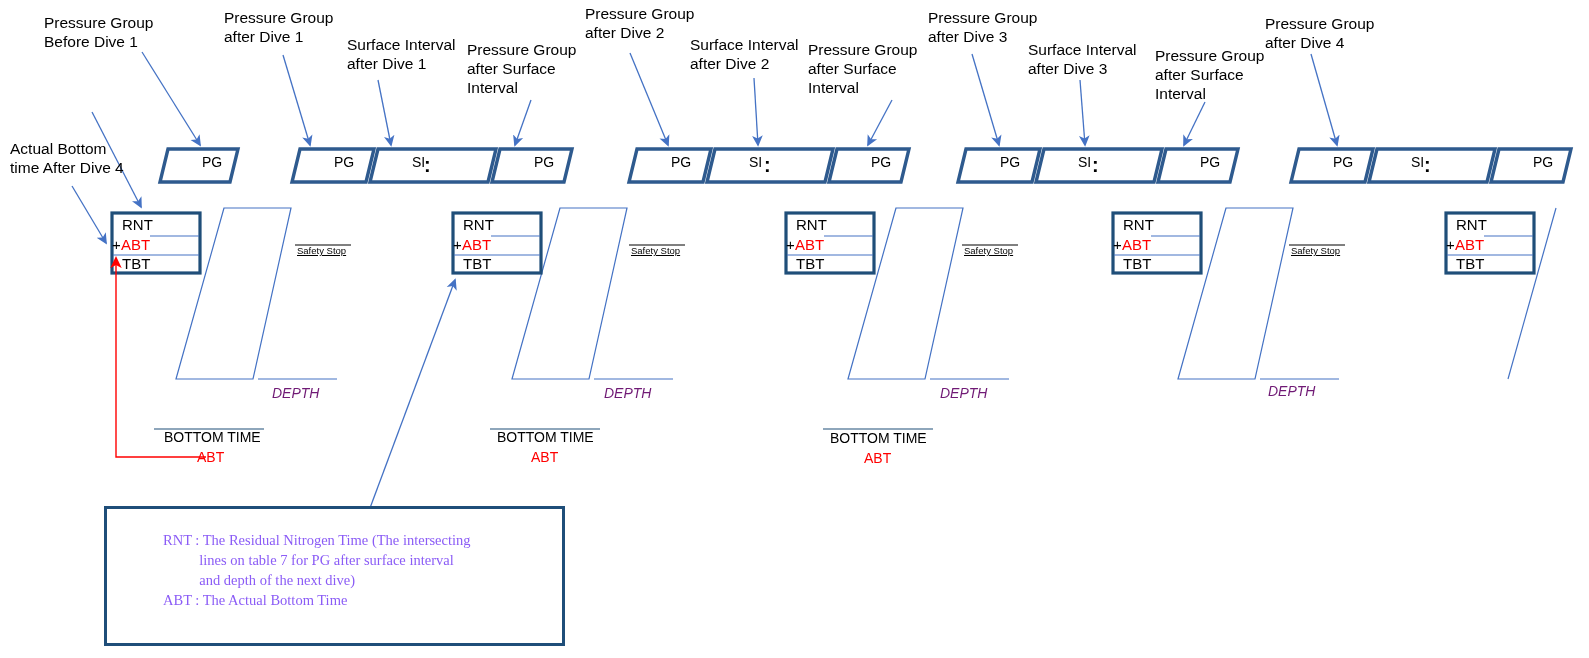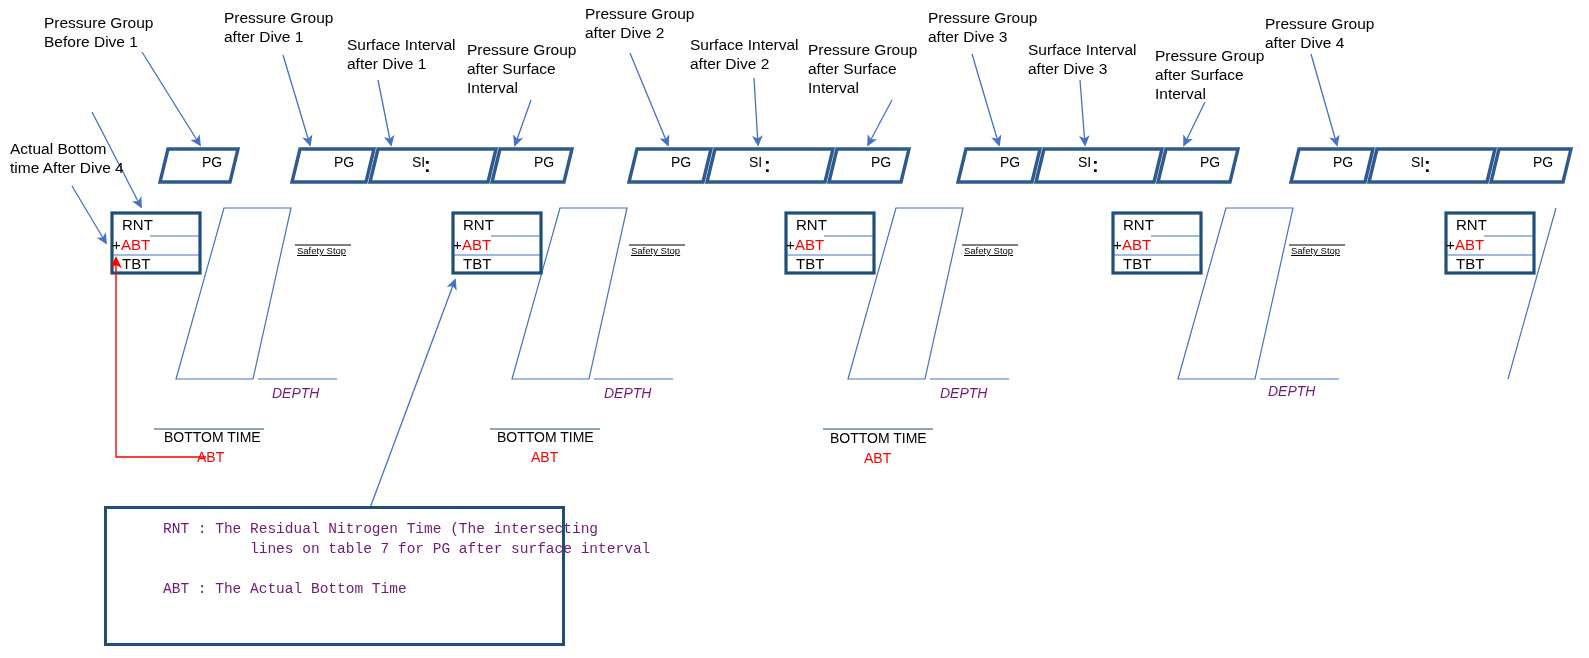--- a/index.html
+++ b/index.html
@@ -20,22 +20,22 @@
   .rnt-text.red{color:#FF0000;}
   .plus{color:#000;}
   .depth-lbl{position:absolute;font-size:14px;color:#701a75;font-family:"Liberation Sans", sans-serif;font-style:italic;}
   .ss-lbl{position:absolute;font-size:9.5px;color:#000;font-family:"Liberation Sans", sans-serif;text-decoration:underline;}
   .bt-lbl{position:absolute;font-size:14px;color:#000;font-family:"Liberation Sans", sans-serif;}
   .abt-lbl{position:absolute;font-size:14px;color:#FF0000;font-family:"Liberation Sans", sans-serif;}
   .legend-box{
     position:absolute;border:3px solid #1F4E79;background:#fff;
   }
   .legend-text{
-    position:absolute;font-size:14.5px;line-height:20.5px;color:#701a75;
-    white-space:pre;font-family:Liberation Mono, monospace;
+    position:absolute;font-size:14.5px;line-height:20.5px;color:#8b5cf6;
+    white-space:pre;font-family:Liberation Serif, serif;margin-top:11px;
   }
 </style>
 </head>
 <body>
 
 <div id="stage">
 
   <svg class="layer" viewBox="0 0 1589 658">
     <defs>
       <marker id="arrBlue" markerWidth="9" markerHeight="9" refX="7.2" refY="4.5" orient="auto" markerUnits="strokeWidth">
@@ -270,15 +270,16 @@
   <div class="callout" style="left:1155px;top:46px;width:120px;">Pressure Group
 after Surface
 Interval</div>
 
   <div class="callout" style="left:1265px;top:14px;width:150px;">Pressure Group
 after Dive 4</div>
 
   <div class="legend-box" style="left:104px;top:506px;width:455px;height:134px;"></div>
   <div class="legend-text" style="left:163px;top:519px;">RNT : The Residual Nitrogen Time (The intersecting</div>
   <div class="legend-text" style="left:163px;top:539px;">          lines on table 7 for PG after surface interval</div>
+  <div class="legend-text" style="left:163px;top:559px;">          and depth of the next dive)</div>
   <div class="legend-text" style="left:163px;top:579px;">ABT : The Actual Bottom Time</div>
 
 </div>
 
 </body></html>

